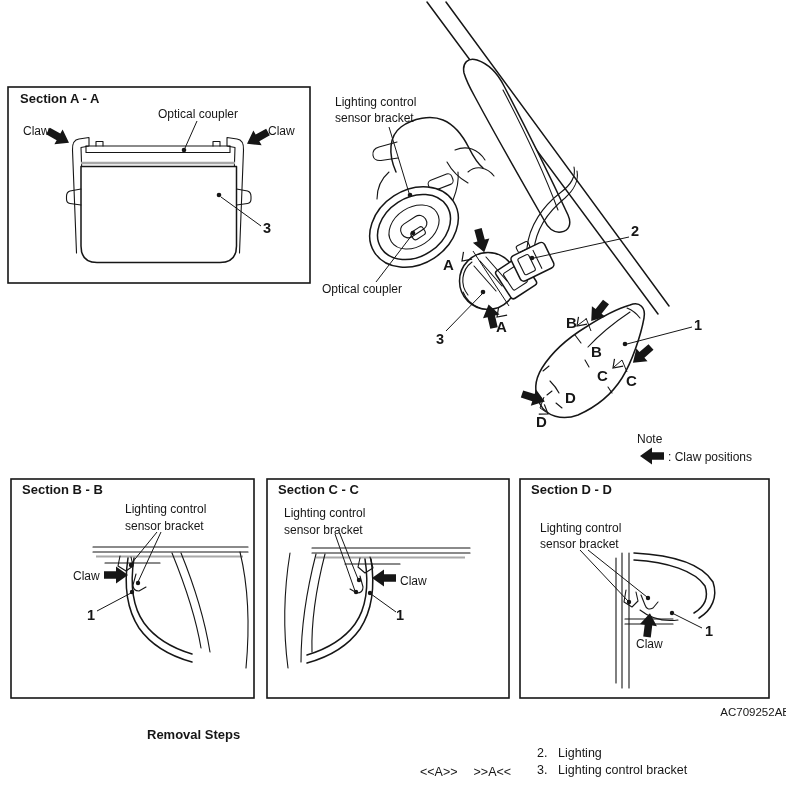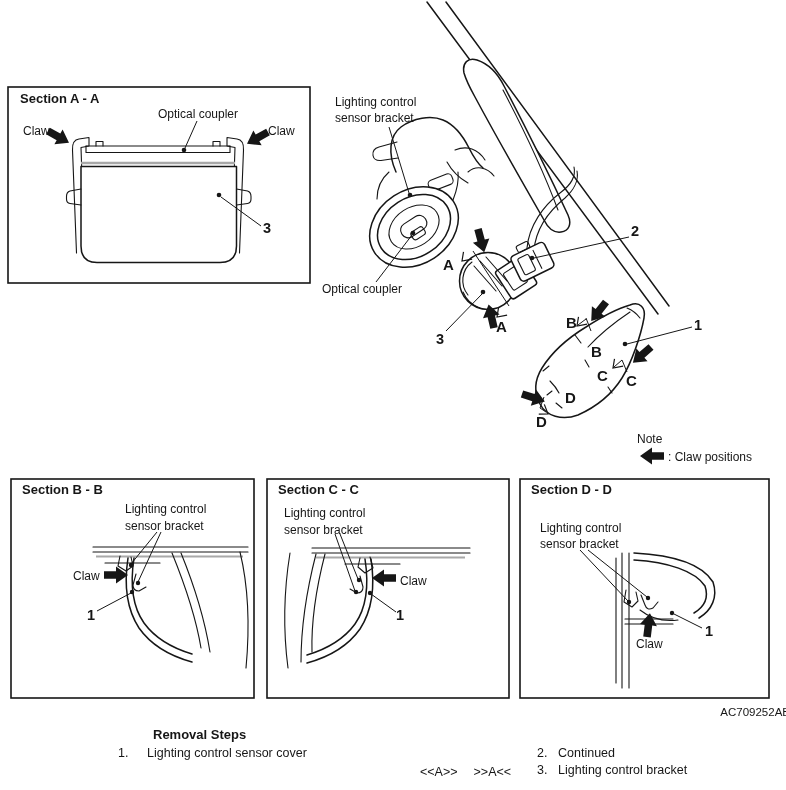--- a/index.html
+++ b/index.html
@@ -10,21 +10,21 @@
   .ttl{font-size:13px;font-weight:bold;}
   .num{font-size:14.5px;font-weight:bold;}
   .ltr{font-size:15px;font-weight:bold;}
   .ln{stroke:#161616;fill:none;stroke-width:1.5;stroke-linecap:round;stroke-linejoin:round;}
   .thin{stroke-width:1.1;}
   .ldr{stroke:#161616;fill:none;stroke-width:1;}
   .grey{stroke:#a8a8a8;fill:none;}
   .box{fill:none;stroke:#161616;stroke-width:1.6;}
   .wfill{fill:#ffffff;}
   .footer-text{position:absolute;font-size:12.5px;white-space:nowrap;}
-  .footer-head{position:absolute;font-size:13px;font-weight:bold;white-space:nowrap;margin-left:6px;}
+  .footer-head{position:absolute;font-size:13px;font-weight:bold;white-space:nowrap;}
   .doc-code{position:absolute;left:570px;top:706px;width:220px;text-align:right;font-size:11.5px;}
   .marker-gap{display:inline-block;width:16px;}
 </style>
 </head>
 <body>
 
 <div class="page">
 
 <svg width="786" height="705" viewBox="0 0 786 705" xmlns="http://www.w3.org/2000/svg" xmlns:xlink="http://www.w3.org/1999/xlink">
   <defs>
@@ -257,26 +257,23 @@
     <text class="lbl" x="540" y="548">sensor bracket</text>
     <text class="lbl" x="636" y="648">Claw</text>
     <text class="num" x="705" y="636">1</text>
   </g>
 </svg>
 
 
 <div class="doc-code">AC709252AB</div>
 
 <div class="footer-head" style="left:147px;top:727px">Removal Steps</div>
-<div class="footer-text" style="left:118px;top:746px">
-  <span style="display:inline-block;width:29px">1.</span><span>Lighting control sensor cover</span>
-</div>
 
 <div class="footer-text" style="left:537px;top:746px">
-  <span style="display:inline-block;width:21px">2.</span><span>Continued</span>
+  <span style="display:inline-block;width:21px">2.</span><span>Lighting</span>
 </div>
 <div class="footer-text" style="left:537px;top:763px">
   <span style="display:inline-block;width:21px">3.</span><span>Lighting control bracket</span>
 </div>
 
 <div class="footer-text" style="left:420px;top:765px">
   <span>&lt;&lt;A&gt;&gt;</span><span class="marker-gap"></span><span>&gt;&gt;A&lt;&lt;</span>
 </div>
 
 </div>

